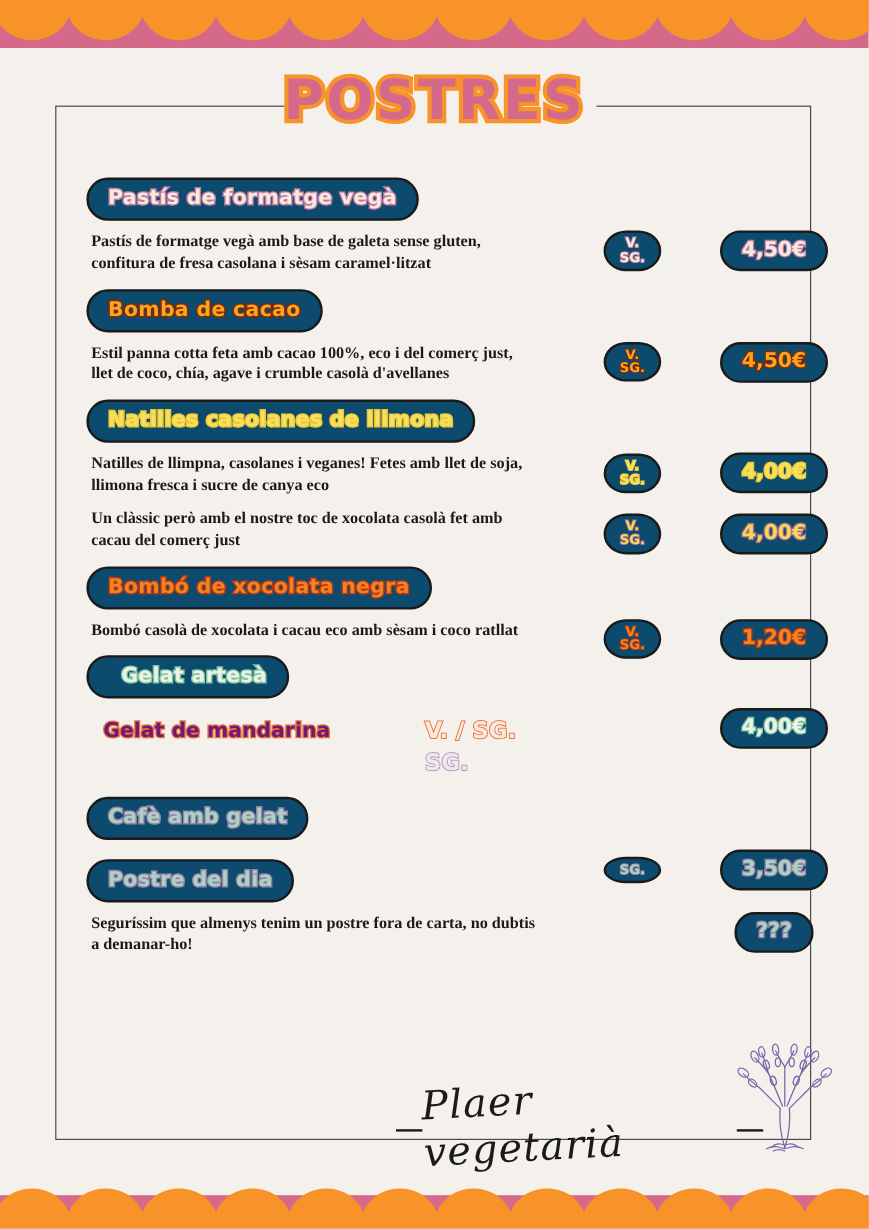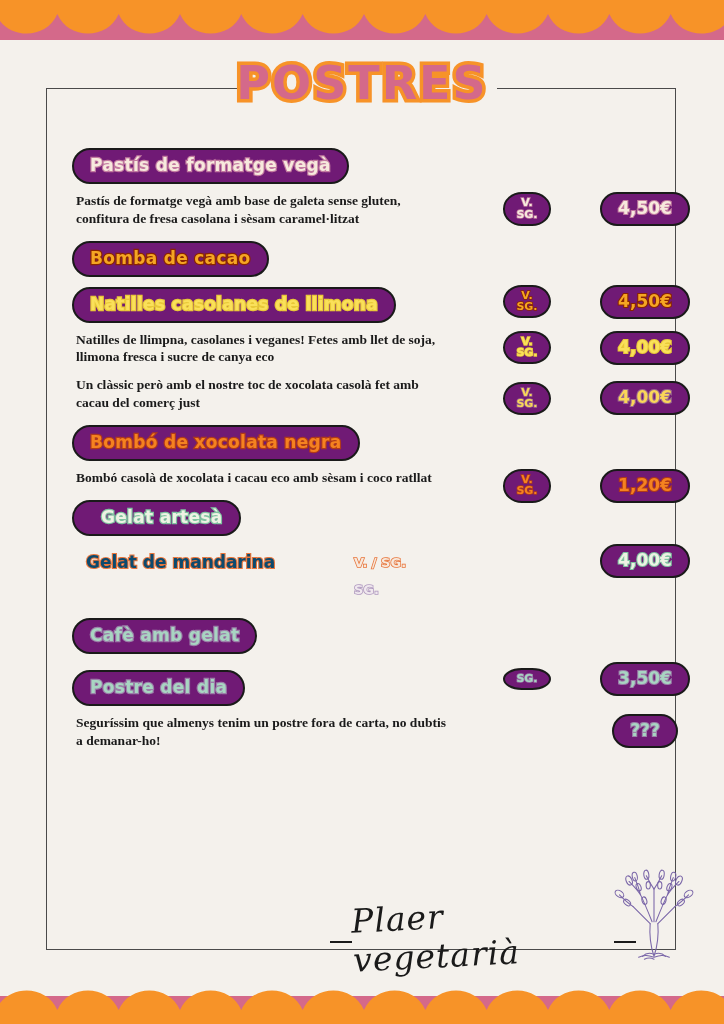--- a/index.html
+++ b/index.html
@@ -78,21 +78,21 @@
     min-height:42px;
   }
 
   .pill {
     display:inline-flex;
     align-items:center;
     justify-content:center;
     border:2.5px solid #1a1a1a;
     border-radius:999px;
     padding:5px 16px 7px 16px;
-    background:#701a75;
+    background:#0c4a6e;
     white-space:nowrap;
   }
 
   .item-name {
     font-family:"DejaVu Sans", sans-serif;
     font-weight:bold;
     font-size:17px;
     letter-spacing:0.3px;
     paint-order:stroke fill;
   }
@@ -155,21 +155,21 @@
     font-weight:bold;
     font-size:17px;
     margin-left:14px;
     paint-order:stroke fill;
   }
   .sub-tag {
     position:absolute;
     left:282px;
     font-family:"DejaVu Sans", sans-serif;
     font-weight:bold;
-    font-size:13px;
+    font-size:19px;
     paint-order:stroke fill;
   }
 
   
   .signature {
     position:absolute;
     left:352px; top:895px;
     font-family:"DejaVu Serif", serif;
     font-style:italic;
     font-size:33px;
@@ -251,20 +251,21 @@
               <span>V.</span>
               <span>SG.</span>
             </div>
           </div>
         </div>
         <div class="badge-price">
           <div class="pill">
             <span class="price-text" style="color: rgb(245, 166, 35); -webkit-text-stroke: 2.2px rgb(139, 37, 0);">4,50€</span>
           </div>
         </div>
+        <div class="desc">Estil panna cotta feta amb cacao 100%, eco i del comerç just, llet de coco, chía, agave i crumble casolà d'avellanes</div>
       </div>
       <div class="row">
         <div class="row-line">
           <div class="pill">
             <span class="item-name" style="color: rgb(250, 224, 90); -webkit-text-stroke: 2.4px rgb(232, 200, 56);">Natilles casolanes de llimona</span>
           </div>
         </div>
         <div class="badge-tags">
           <div class="pill">
             <div class="tag-text" style="color: rgb(250, 224, 90); -webkit-text-stroke: 1.5px rgb(232, 200, 56);">
@@ -323,21 +324,21 @@
             <span class="item-name" style="color: rgb(238, 242, 228); padding-left: 11px; -webkit-text-stroke: 2.4px rgb(127, 195, 160);">Gelat artesà</span>
           </div>
         </div>
         <div class="badge-price">
           <div class="pill">
             <span class="price-text" style="color: rgb(238, 242, 228); -webkit-text-stroke: 2.2px rgb(127, 195, 160);">4,00€</span>
           </div>
         </div>
       </div>
       <div class="subrow">
-        <span class="sub-name" style="color: #0c4a6e; -webkit-text-stroke: 2.2px rgb(232, 118, 60);">Gelat de mandarina</span>
+        <span class="sub-name" style="color: #701a75; -webkit-text-stroke: 2.2px rgb(232, 118, 60);">Gelat de mandarina</span>
         <span class="sub-tag" style="color: rgb(247, 233, 221); -webkit-text-stroke: 1.6px rgb(232, 118, 60);">V. / SG.</span>
       </div>
       <div class="subrow">
         <span class="sub-tag" style="color: rgb(240, 232, 238); -webkit-text-stroke: 1.6px rgb(176, 154, 192);">SG.</span>
       </div>
       <div style="height: 12px;"></div>
       <div class="row" style="margin-bottom: 10px;">
         <div class="row-line">
           <div class="pill">
             <span class="item-name" style="color: rgb(168, 213, 194); -webkit-text-stroke: 2.4px rgb(155, 127, 168);">Cafè amb gelat</span>

